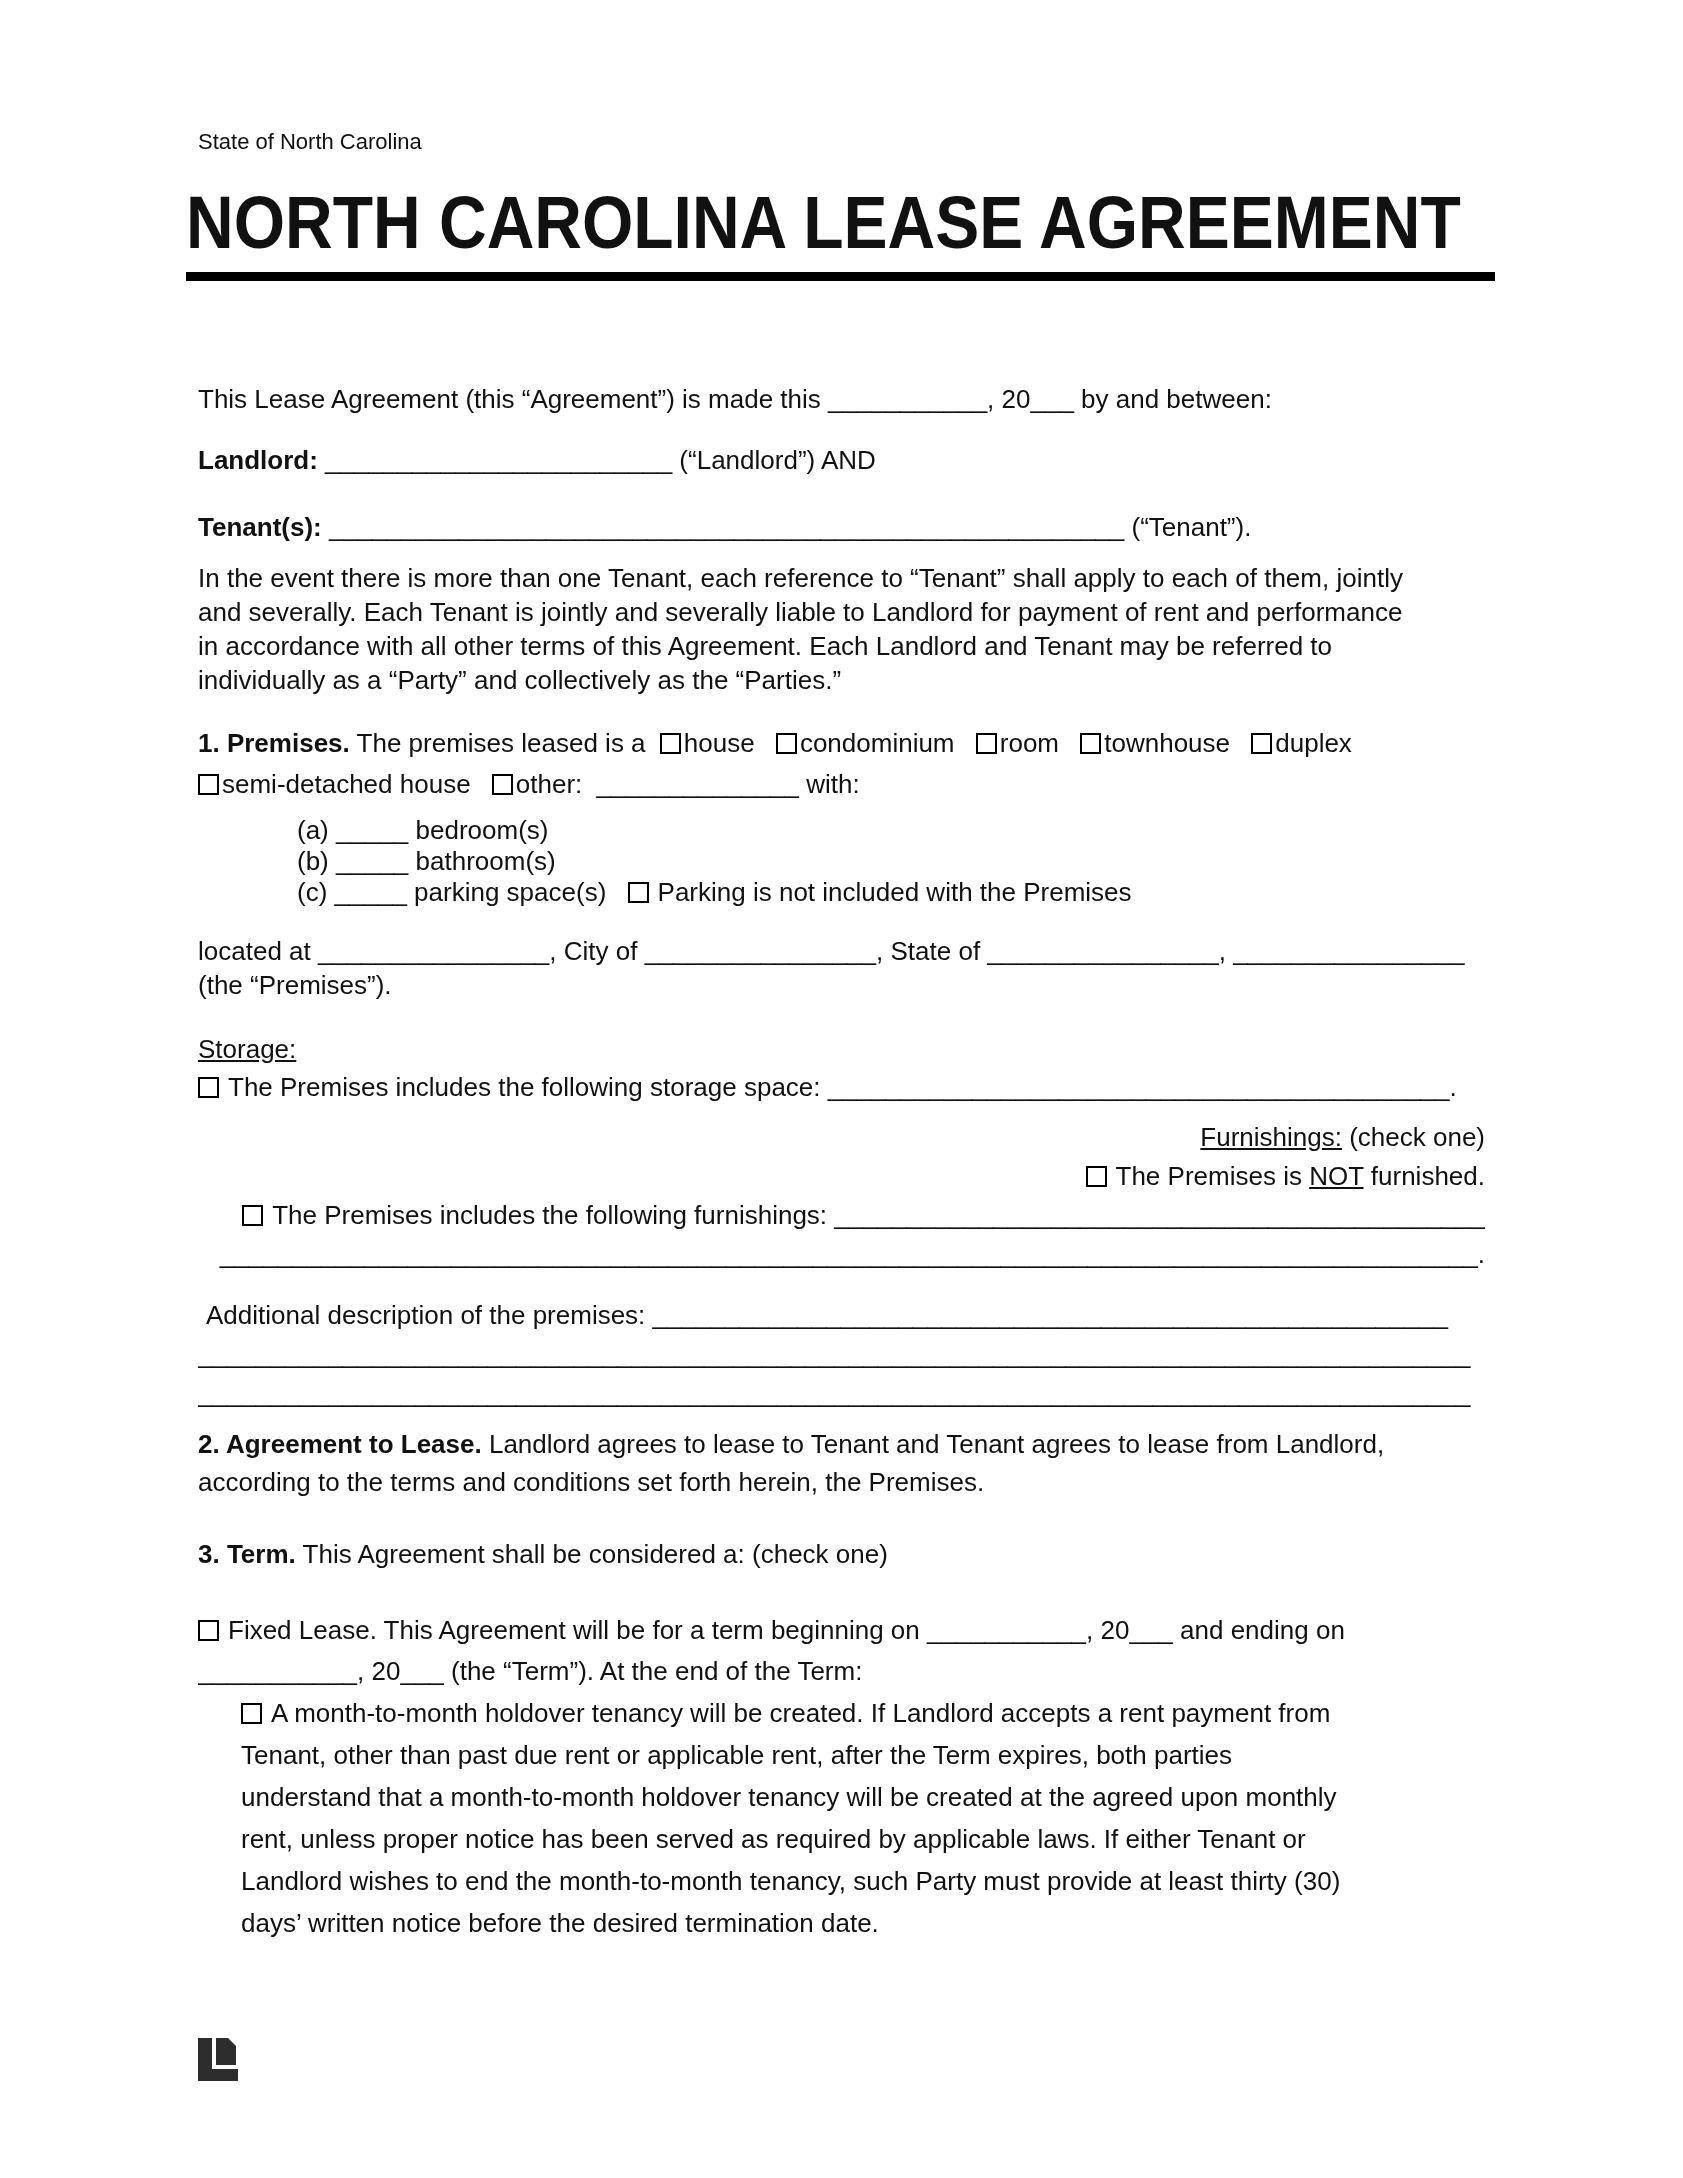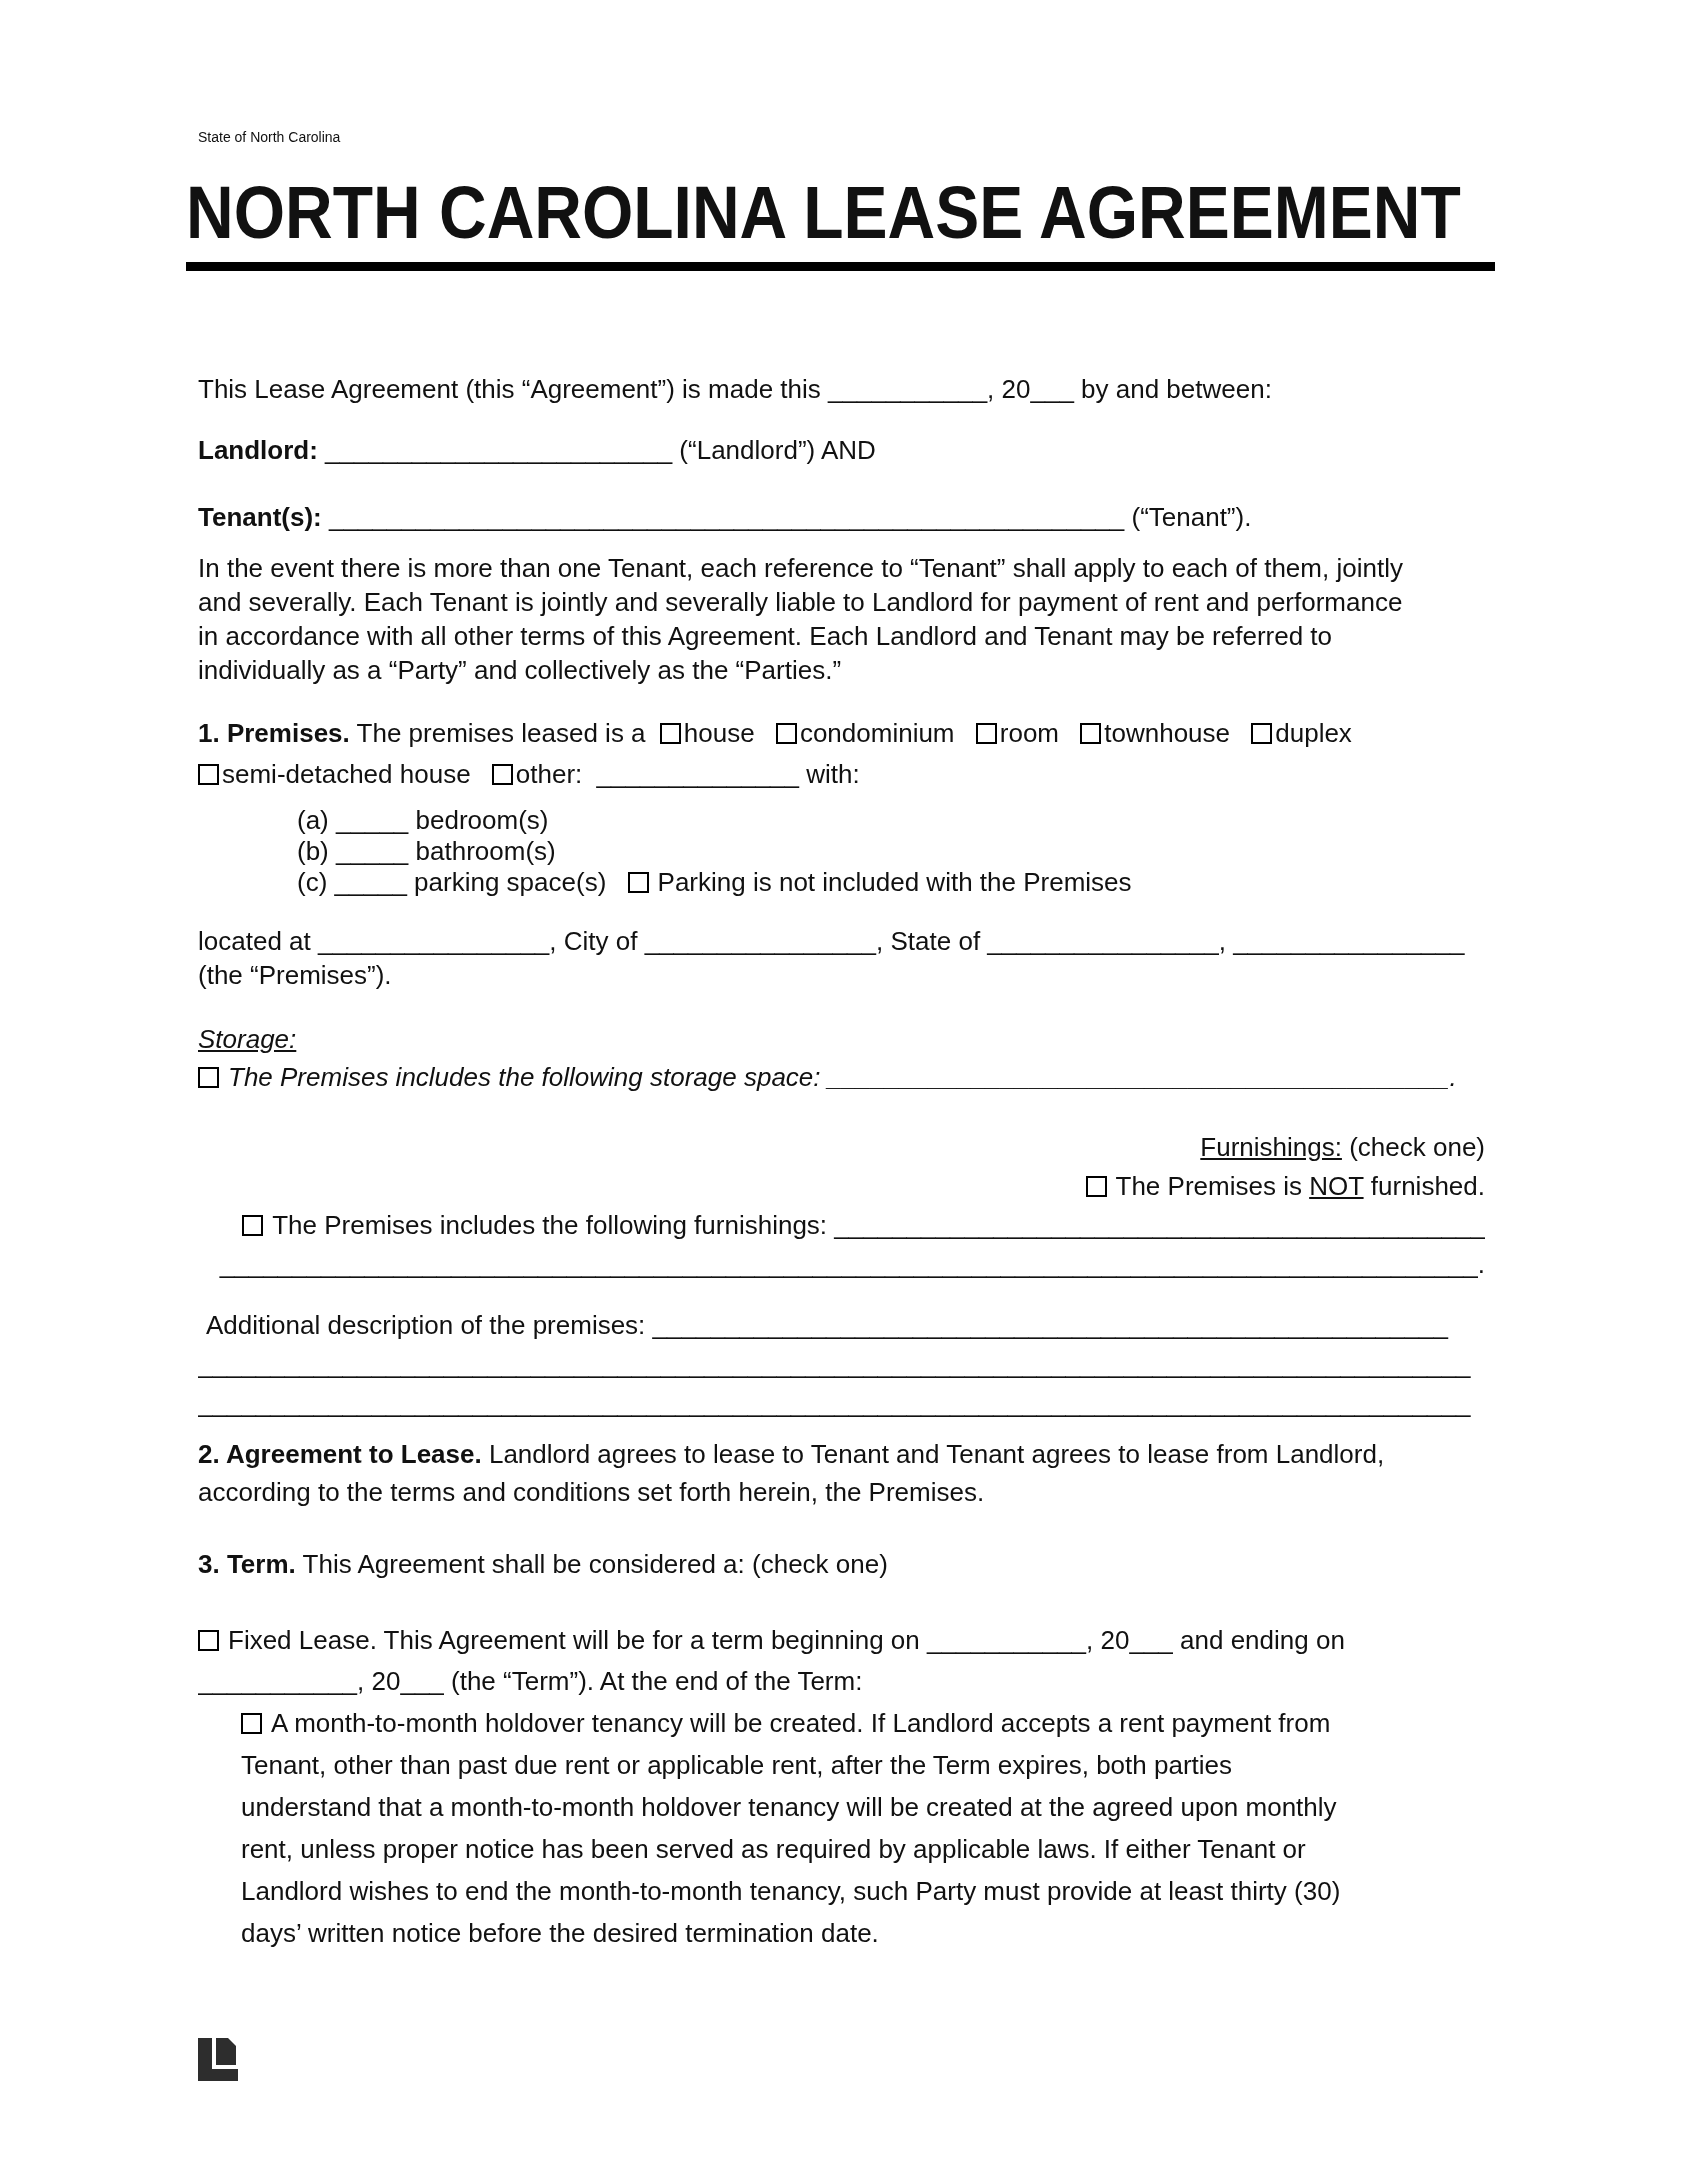--- a/index.html
+++ b/index.html
@@ -10,40 +10,40 @@
     box-sizing:border-box;
     padding:129px 198px 0 198px;
     font-family:"Liberation Sans","DejaVu Sans",sans-serif;
     font-size:26px;
     color:#111111;
     overflow:hidden;
   }
   .line{white-space:nowrap;overflow:hidden;}
   b{font-weight:700;}
   .u{text-decoration:underline;}
-  .state{font-size:14px;margin:0 0 28px 0;}
+  .state{font-size:22px;margin:0 0 28px 0;}
   .title-rule{border-bottom:9px solid #000;padding-bottom:10px;margin:0 -10px 103px -12px;text-align:right;}
   h1{margin:0;font-size:75px;line-height:1.05;white-space:nowrap;}
   .title-text{display:inline-block;transform:scaleX(0.88);transform-origin:0 60%;}
   .cb{
     display:inline-block;width:17px;height:17px;
     border:2px solid #000;background:#fff;
     vertical-align:-2px;margin-right:9px;
   }
   .cb.tight{margin-right:3px;}
   .cb.gap-left{margin-left:14px;}
   .opt{display:inline-block;white-space:nowrap;margin:0 7px;}
   .mb-30{margin-bottom:30px;}
   .mb-36{margin-bottom:36px;}
   .mb-34{margin-bottom:18px;}
   .joint{line-height:34px;margin-bottom:26px;}
   .premises-lead{line-height:41px;margin-bottom:10px;}
   .details{margin:0 0 26px 99px;line-height:31px;}
   .located{line-height:34px;margin-bottom:28px;}
-  .storage{line-height:38px;margin-bottom:32px;font-style:italic;}
+  .storage{line-height:38px;margin-bottom:12px;}
   .furnish{line-height:39px;margin-bottom:22px;text-align:right;}
   .additional{line-height:39px;margin-bottom:12px;}
   .pad-left-sm{padding-left:8px;}
   .sec2{line-height:38px;margin-bottom:34px;}
   .sec3{line-height:39px;margin-bottom:36px;}
   .term-fixed{line-height:41px;margin-bottom:0;}
   .term-holdover{line-height:42px;margin-left:43px;}
   .logo{position:absolute;left:198px;bottom:97px;width:40px;height:43px;}
 </style>
 </head>

